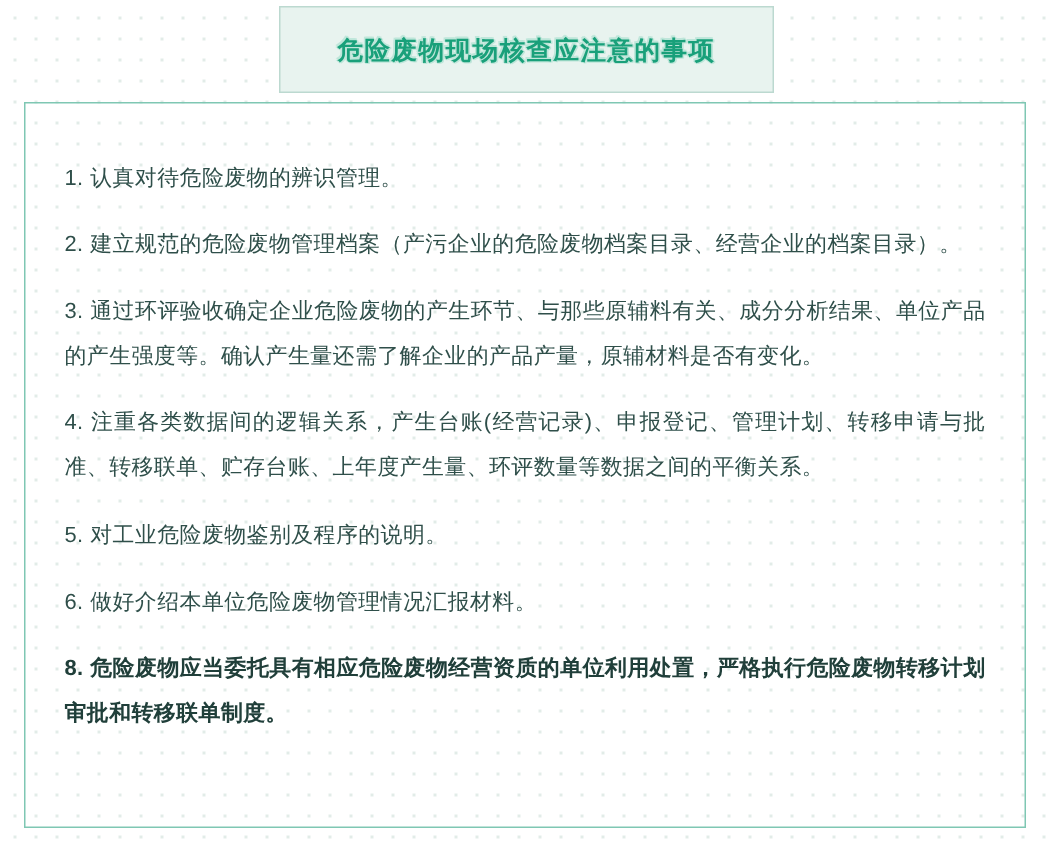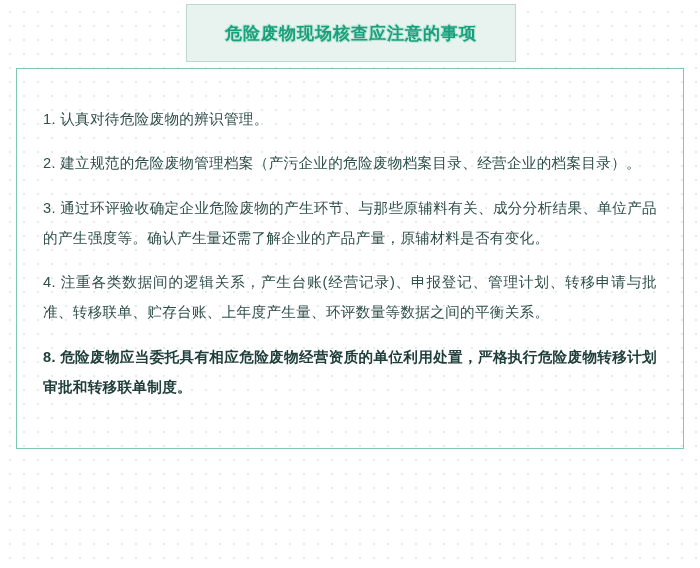--- a/index.html
+++ b/index.html
@@ -52,21 +52,21 @@
       -1px -1px 0 #bfe6da;
     padding: 0 24px;
     box-sizing: border-box;
     width: 100%;
   }
   .body-box {
     position: absolute;
     left: 16px;
     top: 68px;
     width: 668px;
-    height: 381px;
+    height: 484px;
     border: 1px solid #7fc7b3;
     box-sizing: border-box;
     background: transparent;
     padding: 20px 26px 10px 26px;
   }
   .item {
     color: #2f4f4a;
     font-size: 14.6px;
     line-height: 30px;
     margin-bottom: 13px;
@@ -89,16 +89,18 @@
 
   <div class="title-wrap">
     <div class="title-text">危险废物现场核查应注意的事项</div>
   </div>
 
   <div class="body-box">
     <p class="item">1. 认真对待危险废物的辨识管理。</p>
     <p class="item">2. 建立规范的危险废物管理档案（产污企业的危险废物档案目录、经营企业的档案目录）。</p>
     <p class="item">3. 通过环评验收确定企业危险废物的产生环节、与那些原辅料有关、成分分析结果、单位产品的产生强度等。确认产生量还需了解企业的产品产量，原辅材料是否有变化。</p>
     <p class="item">4. 注重各类数据间的逻辑关系，产生台账(经营记录)、申报登记、管理计划、转移申请与批准、转移联单、贮存台账、上年度产生量、环评数量等数据之间的平衡关系。</p>
+    <p class="item">5. 对工业危险废物鉴别及程序的说明。</p>
+    <p class="item">6. 做好介绍本单位危险废物管理情况汇报材料。</p>
     <p class="item bold">8. 危险废物应当委托具有相应危险废物经营资质的单位利用处置，严格执行危险废物转移计划审批和转移联单制度。</p>
   </div>
 
 </div>
 
 </body></html>

